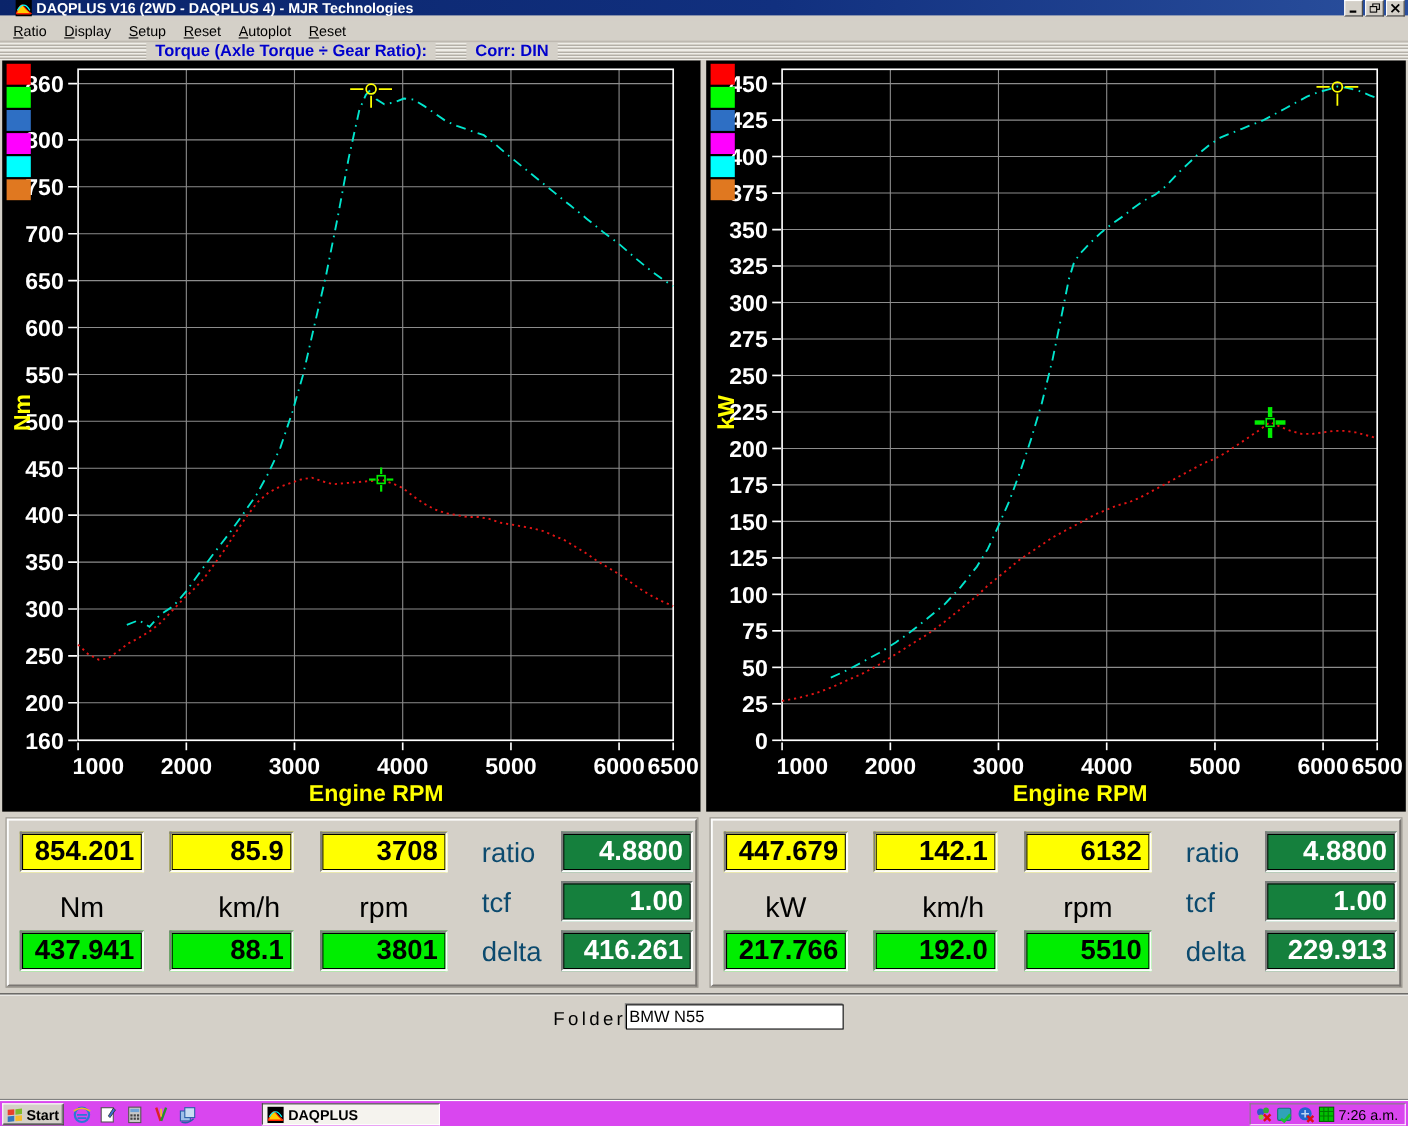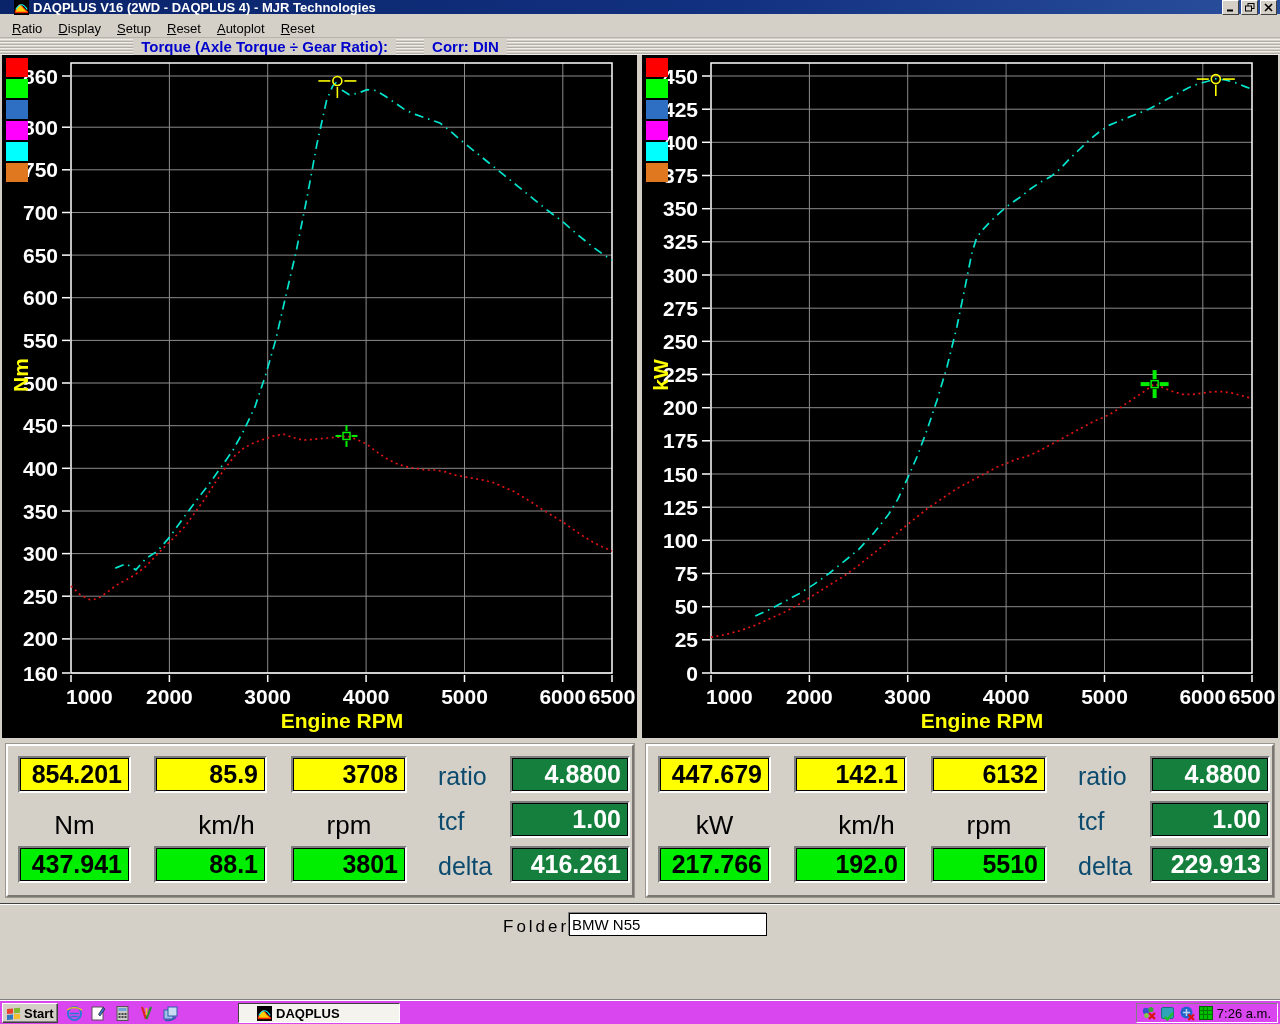--- a/index.html
+++ b/index.html
@@ -88,21 +88,21 @@
   .taskbar{position:absolute;top:1000px;left:0;width:1280px;height:24px;background:#d946ef;
     border-top:1px solid #fff;box-shadow:0 -1px 0 #808080;box-sizing:border-box;}
   .start-btn{position:absolute;left:2px;top:2px;height:20px;width:56px;background:#d4d0c8;
     border:1px solid;border-color:#fff #404040 #404040 #fff;box-shadow:inset -1px -1px 0 #808080;
     display:flex;align-items:center;gap:3px;padding-left:3px;box-sizing:border-box;
     font-weight:bold;font-size:13px;color:#000;}
   .quick-launch{position:absolute;left:66px;top:2px;height:20px;display:flex;align-items:center;gap:7px;}
   .ql-ico{width:17px;height:17px;display:block;}
   .task-btn{position:absolute;left:238px;top:2px;height:20px;width:162px;background:#f5f3ee;
     border:1px solid;border-color:#404040 #fff #fff #404040;display:flex;align-items:center;gap:4px;
-    padding-left:18px;box-sizing:border-box;font-weight:bold;font-size:13px;color:#000;}
+    padding-left:4px;box-sizing:border-box;font-weight:bold;font-size:13px;color:#000;}
   .tray{position:absolute;right:2px;top:2px;height:20px;width:142px;border:1px solid;
     border-color:#808080 #fff #fff #808080;display:flex;align-items:center;gap:3px;
     padding:0 6px 0 4px;box-sizing:border-box;}
   .tray-ico{width:16px;height:16px;display:block;}
   .clock{margin-left:auto;font-size:13px;color:#000;white-space:nowrap;}
 </style>
 </head>
 <body>
 
 <div id="app">

